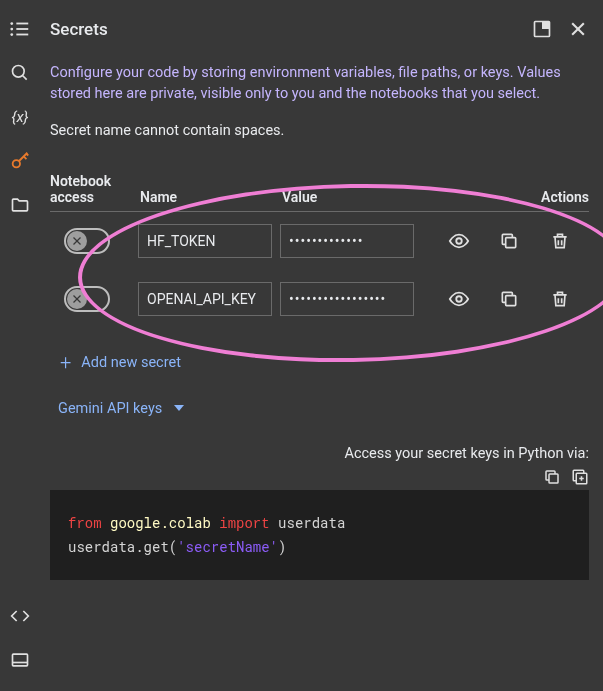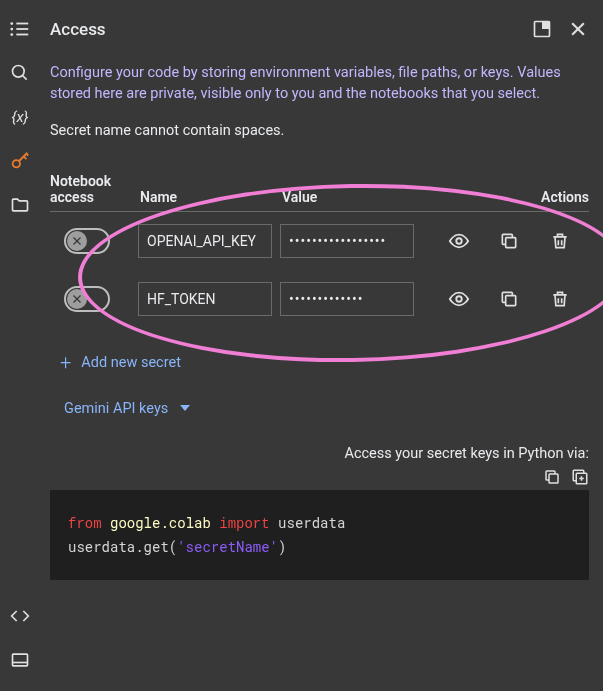--- a/index.html
+++ b/index.html
@@ -123,21 +123,21 @@
     cursor:pointer;
     gap: 10px;
     width: fit-content;
   }
   .addrow .plus { font-size:20px; font-weight:300; }
   
   .gemini {
     display:flex; align-items:center;
     color:#8ab4f8;
     font-size:14.5px;
-    margin: 26px 0 0 14px;
+    margin: 26px 0 0 8px;
     cursor:pointer;
     gap: 12px;
     width: fit-content;
   }
   .gemini .caret svg { width:10px; height:10px; fill:#8ab4f8; }
   
   .access-text { font-size:14.5px; margin: 28px 0 0 0; text-align: right; }
   
   .code-wrap {
     position:relative;
@@ -216,21 +216,21 @@
     <span class="icon" style="margin-bottom:20px;">
       <svg viewBox="0 0 24 24" width="20" height="20" fill="none" stroke="currentColor" stroke-width="2">
           <rect x="3" y="5" width="18" height="14" rx="1"></rect>
           <line x1="3" y1="15" x2="21" y2="15"></line>
         </svg>
     </span>
   </div>
 
   <div class="panel">
     <div class="panel-header">
-      <div class="panel-title">Access</div>
+      <div class="panel-title">Secrets</div>
       <span class="hicon">
         <svg viewBox="0 0 24 24" width="20" height="20" fill="none" stroke="currentColor" stroke-width="2">
             <rect x="3" y="3" width="18" height="18" rx="1"></rect>
             <rect x="12" y="3" width="9" height="9" fill="currentColor" stroke="none"></rect>
           </svg>
       </span>
       <span class="hicon">
         <svg viewBox="0 0 24 24" width="20" height="20" fill="none" stroke="currentColor" stroke-width="2.5">
             <line x1="5" y1="5" x2="19" y2="19"></line>
             <line x1="19" y1="5" x2="5" y2="19"></line>
@@ -253,24 +253,24 @@
         <div class="toggle">
           <div class="knob">
               <svg viewBox="0 0 24 24" fill="none" stroke="currentColor">
                 <line x1="5" y1="5" x2="19" y2="19"></line>
                 <line x1="19" y1="5" x2="5" y2="19"></line>
               </svg>
             </div>
         </div>
       </div>
       <div class="col-name-cell">
-        <input class="txt" value="OPENAI_API_KEY" style="">
+        <input class="txt" value="HF_TOKEN" style="">
       </div>
       <div class="col-value-cell">
-        <input class="txt val" value="•••••••••••••••••" style="">
+        <input class="txt val" value="•••••••••••••" style="">
       </div>
       <div class="actions">
         <span class="aicon">
             <svg viewBox="0 0 24 24" width="22" height="22" fill="none" stroke="currentColor" stroke-width="2">
               <path d="M2 12s4-7 10-7 10 7 10 7-4 7-10 7S2 12 2 12z"></path>
               <circle cx="12" cy="12" r="3"></circle>
             </svg>
           </span>
         <span class="aicon">
             <svg viewBox="0 0 24 24" width="20" height="20" fill="none" stroke="currentColor" stroke-width="2">
@@ -291,24 +291,24 @@
         <div class="toggle">
           <div class="knob">
               <svg viewBox="0 0 24 24" fill="none" stroke="currentColor">
                 <line x1="5" y1="5" x2="19" y2="19"></line>
                 <line x1="19" y1="5" x2="5" y2="19"></line>
               </svg>
             </div>
         </div>
       </div>
       <div class="col-name-cell">
-        <input class="txt" value="HF_TOKEN" style="">
+        <input class="txt" value="OPENAI_API_KEY" style="">
       </div>
       <div class="col-value-cell">
-        <input class="txt val" value="•••••••••••••" style="">
+        <input class="txt val" value="•••••••••••••••••" style="">
       </div>
       <div class="actions">
         <span class="aicon">
             <svg viewBox="0 0 24 24" width="22" height="22" fill="none" stroke="currentColor" stroke-width="2">
               <path d="M2 12s4-7 10-7 10 7 10 7-4 7-10 7S2 12 2 12z"></path>
               <circle cx="12" cy="12" r="3"></circle>
             </svg>
           </span>
         <span class="aicon">
             <svg viewBox="0 0 24 24" width="20" height="20" fill="none" stroke="currentColor" stroke-width="2">

